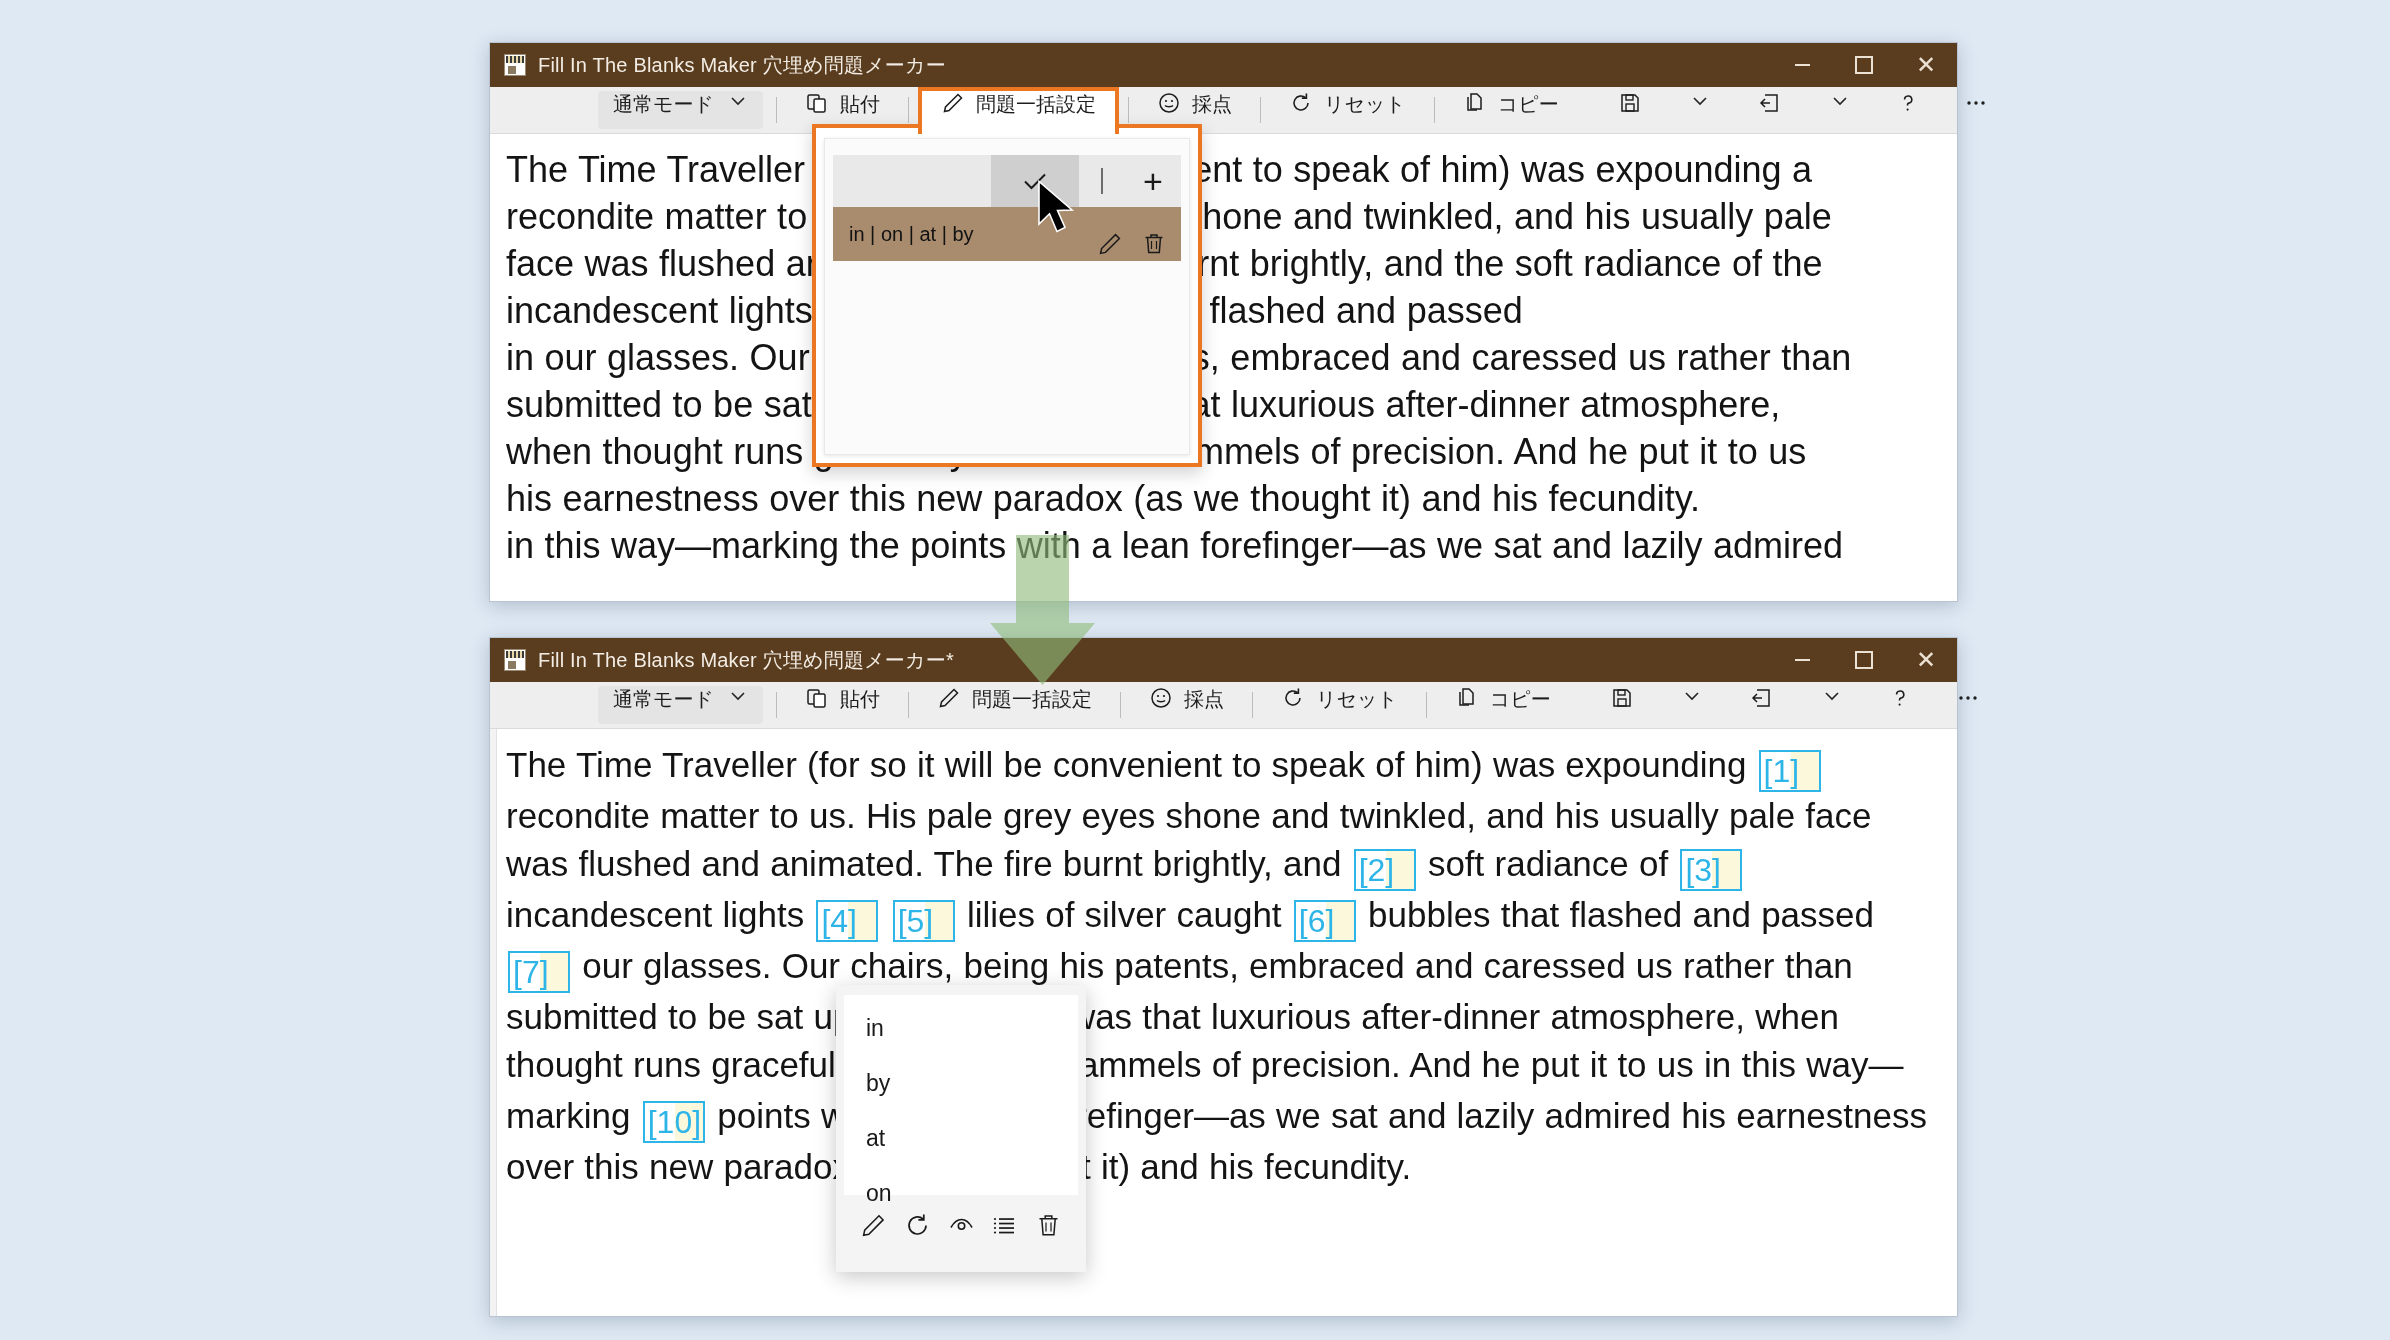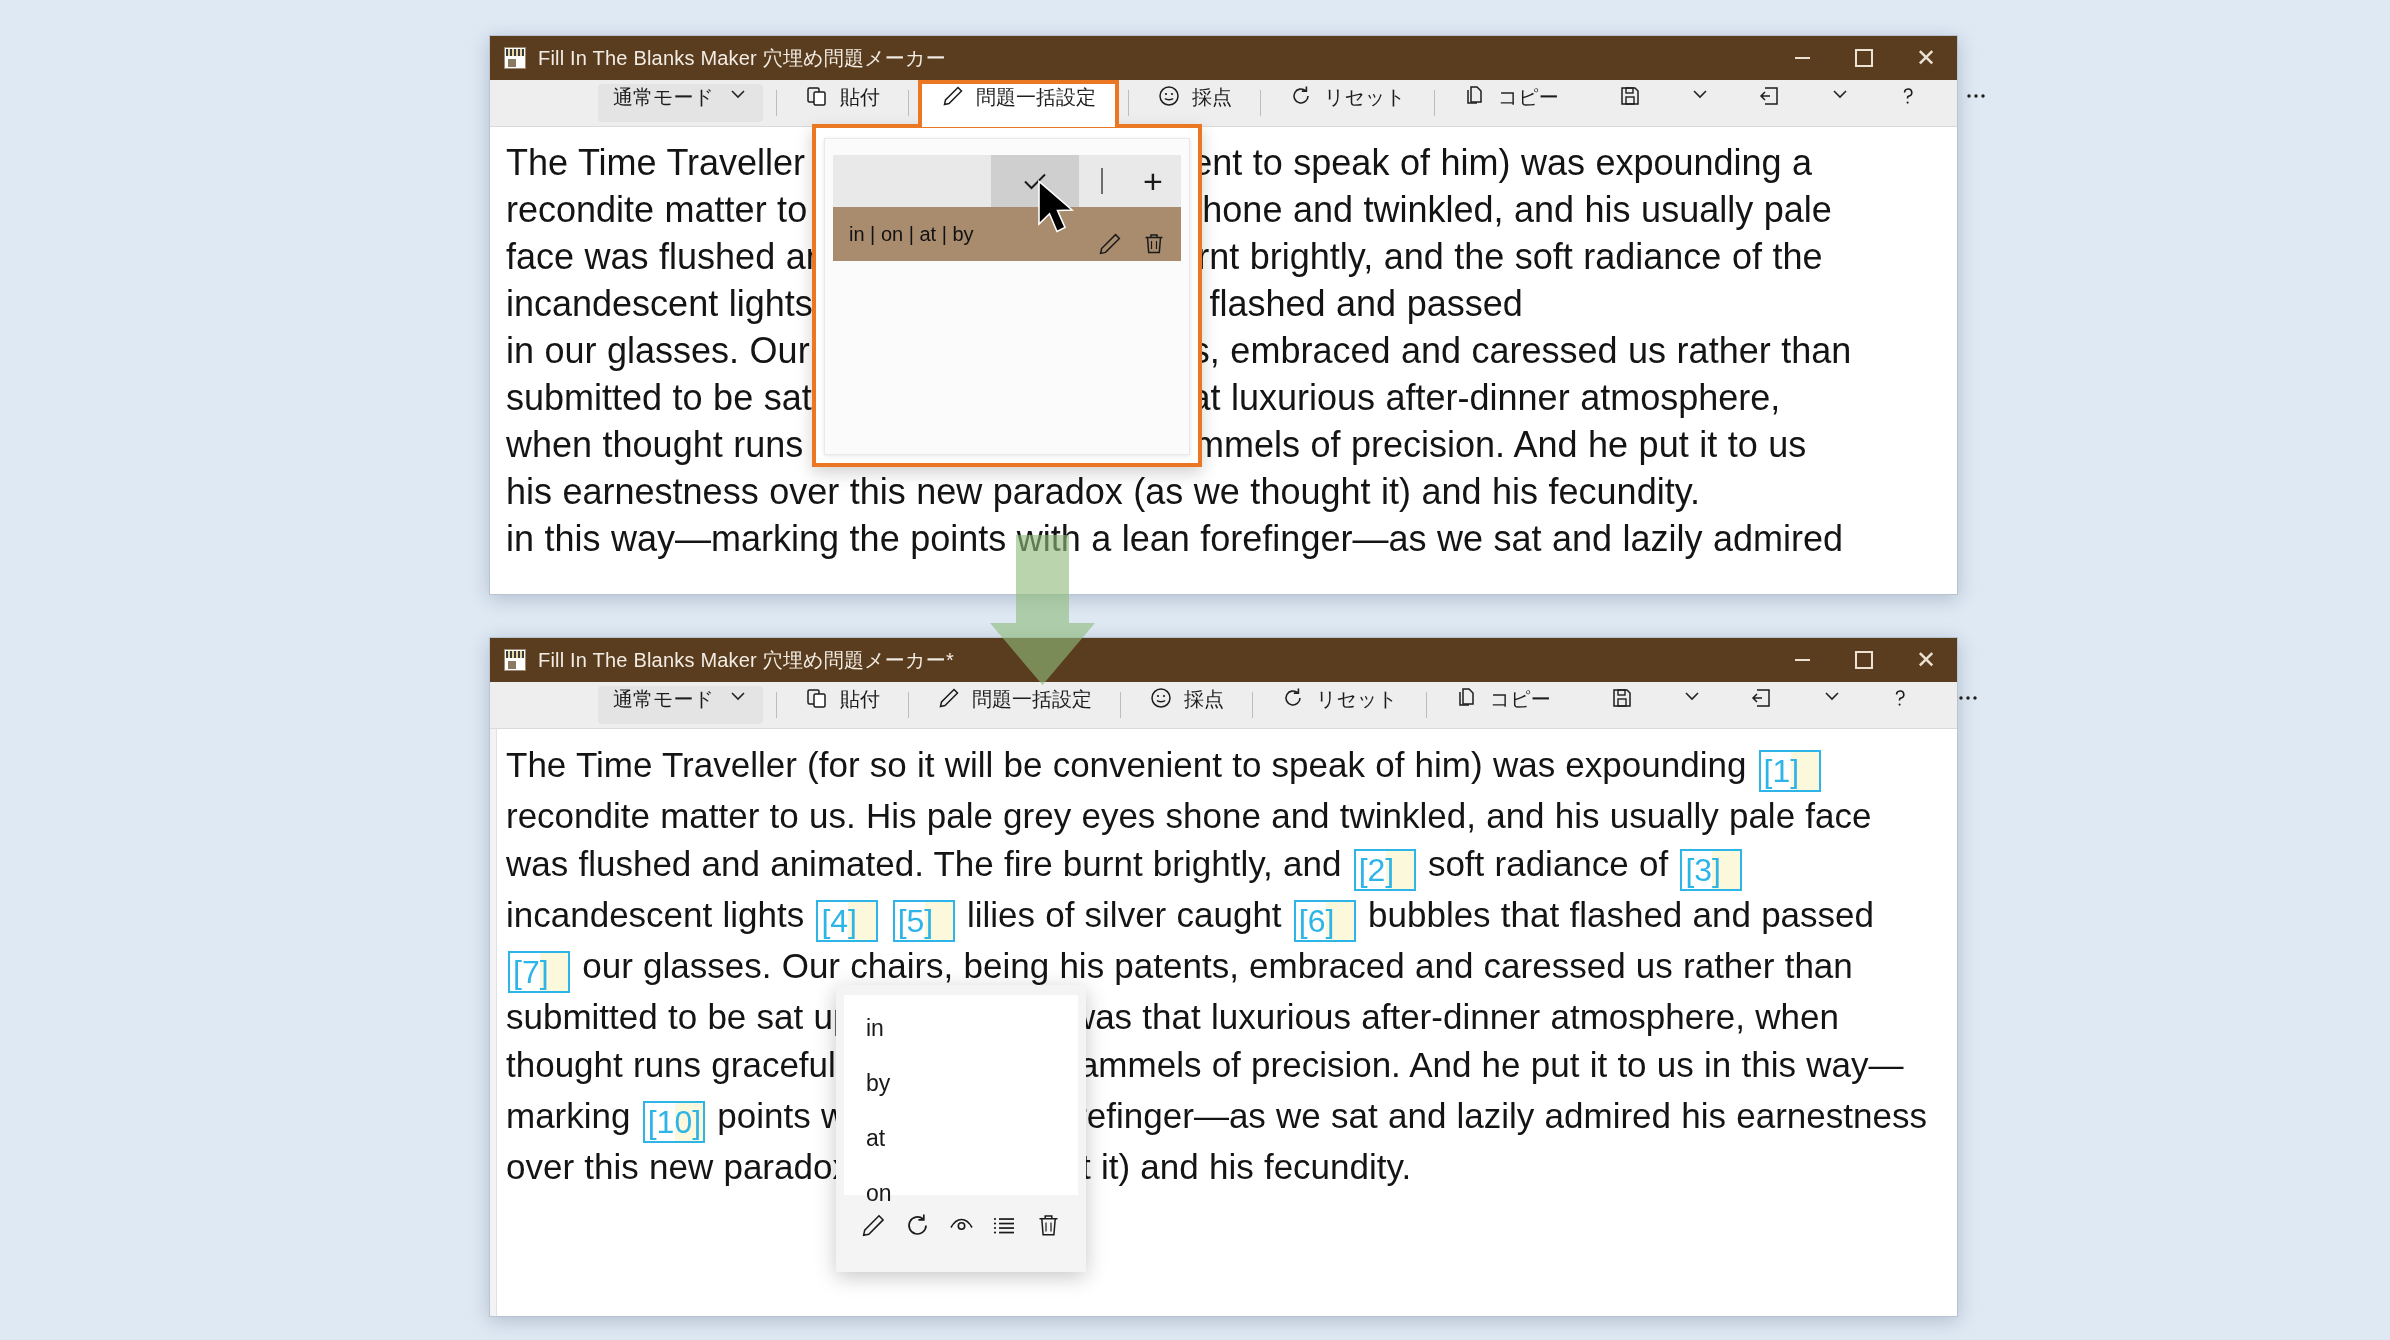--- a/index.html
+++ b/index.html
@@ -12,21 +12,21 @@
     position:relative;
   }
 
   
   .win {
     position:absolute;
     background:#ffffff;
     border:1px solid #b8c4d2;
     box-shadow:0 4px 18px rgba(20,40,70,.22);
   }
-  #win-top    { left:489px; top:35px;  width:1469px; height:560px; }
+  #win-top    { left:489px; top:42px;  width:1469px; height:560px; }
   #win-bottom { left:489px; top:637px; width:1469px; height:680px; }
 
   .titlebar {
     height:44px; background:#5a3d1e;
     display:flex; align-items:center;
     color:#f2ece4;
   }
   .app-icon {
     width:22px; height:22px; margin-left:14px; margin-right:12px;
     background:#ffffff; border:1px solid #9c8a72;

